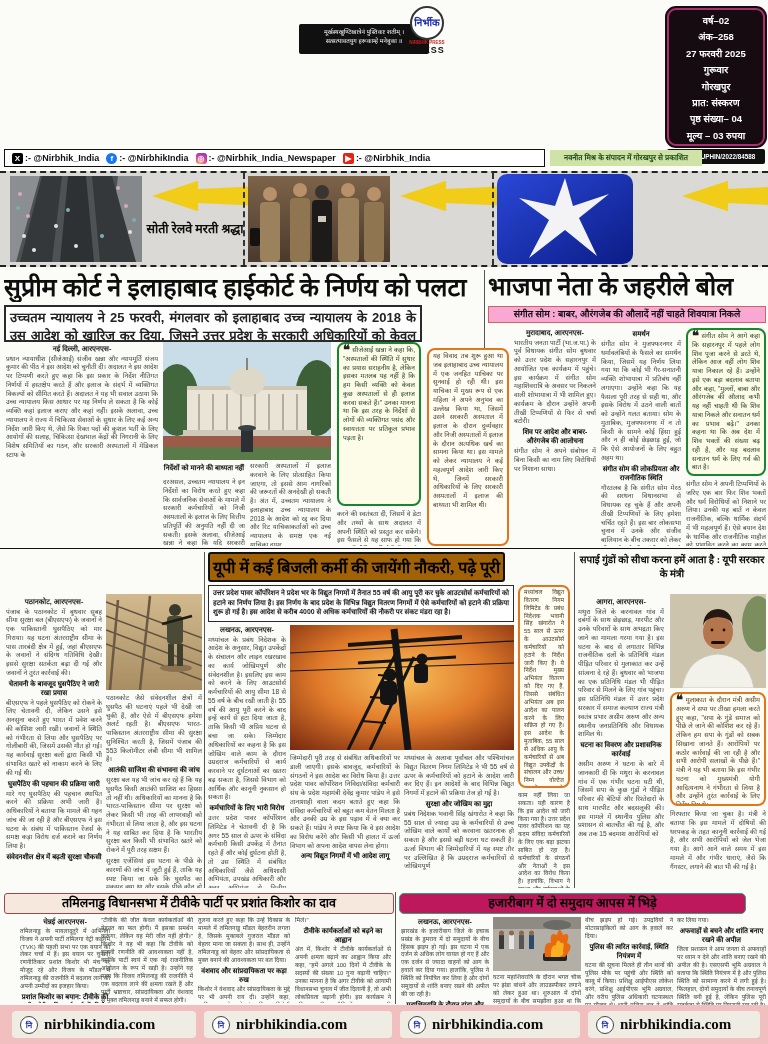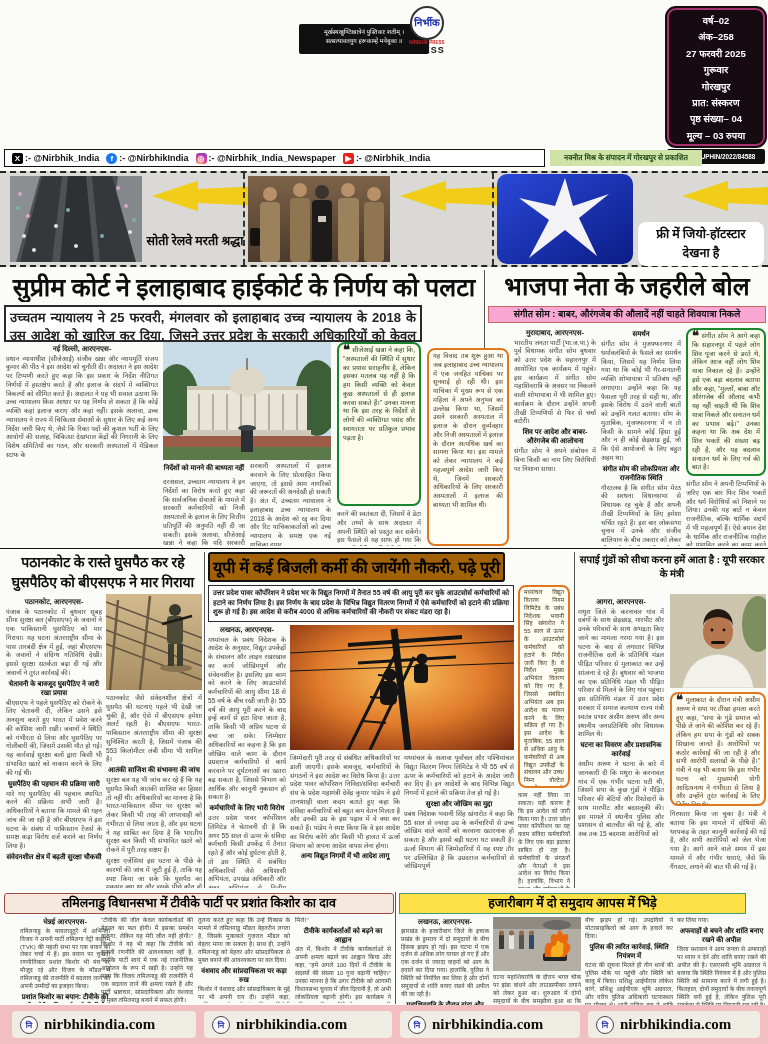--- a/index.html
+++ b/index.html
@@ -45,21 +45,21 @@
   .vdash { border-left:2px dashed #333; width:0; }
   .arrow { background:#f1cd1a; clip-path:polygon(0% 50%, 30% 2%, 30% 28%, 100% 12%, 100% 88%, 30% 72%, 30% 98%);
     display:flex; align-items:center; justify-content:center; padding-left:20%;
     font-weight:bold; font-size:13px; color:#111; filter:drop-shadow(1px 1px 0 #333); }
   .teaser-cap { font-weight:bold; font-size:12.5px; line-height:1.5; text-align:center; color:#0d0d0d;
     font-family:"Liberation Serif", serif; }
   .cap-white { background:#fff; border-radius:8px; padding:3px 4px; }
 
   
   .main-head { font-weight:bold; color:#0d0d0d; font-family:"Liberation Serif", serif;
-    white-space:nowrap; overflow:hidden;text-align:center; }
+    white-space:nowrap; overflow:hidden; }
   .story-head { font-weight:bold; color:#0d0d0d; text-align:center; line-height:1.4;
     font-family:"Liberation Serif", serif; overflow:hidden; }
   .col { position:absolute; overflow:hidden; font-size:6.6px; line-height:1.33; text-align:justify; color:#3a423a; }
   .col p { margin-bottom:2px; }
   .dl { display:block; font-weight:bold; text-align:center; font-size:7.2px; color:#1c1c1c; margin-bottom:1px; }
   .sub { display:block; font-weight:bold; text-align:center; font-size:6.9px; color:#0d0d0d;
     line-height:1.3; margin:2px 0 1px; }
   .introbox { border:2px solid #2a2a2a; padding:2px 4px; font-size:13px; font-weight:bold;
     line-height:1.38; text-align:justify; color:#222; background:#fff; overflow:hidden; }
   .strap { background:#f9a8d4; border:1px solid #c66; font-size:9.3px; font-weight:bold;
@@ -143,21 +143,21 @@
     <g fill="#7ab0b4">
         <circle cx="8" cy="32" r="2"></circle>
         <circle cx="124" cy="44" r="2"></circle>
         <circle cx="58" cy="34" r="2"></circle>
         <circle cx="92" cy="60" r="2"></circle>
       </g>
   </svg>
   <div class="abs arrow" style="left:152px;top:180px;width:86px;height:32px">
     <span>पृष्ठ-2</span>
   </div>
-  <div class="abs teaser-cap" style="left:146px;top:232px;width:98px">सोती रेलवे मरती श्रद्धा</div>
+  <div class="abs teaser-cap" style="left:146px;top:220px;width:98px">सोती रेलवे मरती श्रद्धा</div>
 
   <div class="abs vdash" style="left:243px;top:173px;height:92px"></div>
 
   <svg class="abs" style="left:248px;top:176px" width="142" height="86">
     <defs>
         <linearGradient id="pg" x1="0" y1="0" x2="0" y2="1">
           <stop offset="0" stop-color="#7d6349"></stop>
           <stop offset="1" stop-color="#4a3a2c"></stop>
         </linearGradient>
       </defs>
@@ -189,21 +189,20 @@
           <stop offset="0" stop-color="#2a48d8"></stop>
           <stop offset="1" stop-color="#0c1c86"></stop>
         </linearGradient>
       </defs>
     <rect width="136" height="90" rx="10" fill="url(#hg)"></rect>
     <polygon points="68,4 76,32 112,20 82,44 100,82 68,56 32,84 52,46 22,24 58,32" fill="#f3f3f6"></polygon>
   </svg>
   <div class="abs arrow" style="left:682px;top:180px;width:82px;height:32px">
     
   </div>
-  <div class="abs teaser-cap cap-white" style="left:638px;top:222px;width:126px">फ्री में जियो-हॉटस्टार देखना है</div>
 
   <div class="abs main-head" style="left:4px;top:269px;width:480px;height:33px;font-size:25px">सुप्रीम कोर्ट ने इलाहाबाद हाईकोर्ट के निर्णय को पलटा</div>
   <div class="abs main-head" style="left:488px;top:268px;width:278px;height:34px;font-size:25px">भाजपा नेता के जहरीले बोल</div>
   <div class="abs vrule" style="left:484px;top:270px;height:276px"></div>
 
   <div class="abs introbox" style="left:4px;top:305px;width:418px;height:37px">उच्चतम न्यायालय ने 25 फरवरी, मंगलवार को इलाहाबाद उच्च न्यायालय के 2018 के उस आदेश को खारिज कर दिया, जिसने उत्तर प्रदेश के सरकारी अधिकारियों को केवल सरकारी अस्पतालों में इलाज कराने की सलाह दी गई थी। यह आदेश राज्य में चिकित्सा सेवाओं के सुधार के लिए इलाहाबाद उच्च न्यायालय द्वारा पारित किया गया था, जिसमें सरकारी अधिकारियों को केवल सरकारी अस्पतालों से इलाज लेने का निर्देश था।</div>
   <div class="abs strap" style="left:488px;top:306px;width:278px;height:17px">संगीत सोम : बाबर, औरंगजेब की औलादें नहीं चाहते शिवयात्रा निकले</div>
 
   <div class="col" style="left:6px;top:344px;width:152px;height:202px">
     <span class="dl">नई दिल्ली, आरएनएस-</span>
@@ -268,21 +267,20 @@
   <div class="abs qbox" style="left:686px;top:328px;width:80px;height:148px">
     <span class="qmark">❝</span>
     <span>संगीत सोम ने आगे कहा कि सहारनपुर में पहले लोग शिव पूजा करने से डरते थे, लेकिन आज वहीं लोग शिव यात्रा निकाल रहे हैं। उन्होंने इसे एक बड़ा बदलाव बताया और कहा, "मुल्लों, बाबा और औरंगजेब की औलाद कभी यह नहीं चाहती थी कि शिव यात्रा निकले और सनातन धर्म का प्रभाव बढ़े।" उनका कहना था कि अब देश में शिव भक्तों की संख्या बढ़ रही है, और यह बदलाव सनातन धर्म के लिए गर्व की बात है।</span>
   </div>
   <div class="col" style="left:686px;top:480px;width:80px;height:66px">
     <p>संगीत सोम ने अपनी टिप्पणियों के जरिए एक बार फिर शिव भक्तों और धर्म विरोधियों को निशाने पर लिया। उनकी यह बातें न केवल राजनीतिक, बल्कि धार्मिक संदर्भ में भी महत्वपूर्ण हैं। ऐसे बयान देश के धार्मिक और राजनीतिक माहौल को प्रभावित करने का काम करते हैं, और उनका असर विभिन्न समुदायों और विचारधाराओं पर पड़ता है।</p>
   </div>
 
   <div class="abs hline" style="left:0;top:548px;width:768px"></div>
 
-  <div class="abs story-head" style="left:4px;top:553px;width:198px;height:42px;font-size:14px">पठानकोट के रास्ते घुसपैठ कर रहे घुसपैठिए को बीएसएफ ने मार गिराया</div>
   <div class="col" style="left:6px;top:597px;width:96px;height:291px">
     <span class="dl">पठानकोट, आरएनएस-</span>
     <p>पंजाब के पठानकोट में बुधवार सुबह सीमा सुरक्षा बल (बीएसएफ) के जवानों ने एक पाकिस्तानी घुसपैठिए को मार गिराया। यह घटना अंतरराष्ट्रीय सीमा के पास तारबंदी क्षेत्र में हुई, जहां बीएसएफ के जवानों ने संदिग्ध गतिविधि देखी। इससे सुरक्षा सतर्कता बढ़ा दी गई और जवानों ने तुरंत कार्रवाई की।</p>
     <span class="sub">चेतावनी के बावजूद घुसपैठिए ने जारी रखा प्रयास</span>
     <p>बीएसएफ ने पहले घुसपैठिए को रोकने के लिए चेतावनी दी, लेकिन उसने इसे अनसुना करते हुए भारत में प्रवेश करने की कोशिश जारी रखी। जवानों ने स्थिति को गंभीरता से लिया और घुसपैठिए पर गोलीबारी की, जिसमें उसकी मौत हो गई। यह कार्रवाई सुरक्षा बलों द्वारा किसी भी संभावित खतरे को नाकाम करने के लिए की गई थी।</p>
     <span class="sub">घुसपैठिए की पहचान की प्रक्रिया जारी</span>
     <p>मारे गए घुसपैठिए की पहचान स्थापित करने की प्रक्रिया अभी जारी है। अधिकारियों ने बताया कि मामले की गहन जांच की जा रही है और बीएसएफ ने इस घटना के संबंध में पाकिस्तान रेंजर्स के समक्ष कड़ा विरोध दर्ज कराने का निर्णय लिया है।</p>
     <span class="sub">संवेदनशील क्षेत्र में बढ़ती सुरक्षा चौकसी</span>
   </div>
   <svg class="abs" style="left:106px;top:594px" width="96" height="96">
@@ -413,21 +411,21 @@
     <p>किशोर ने वंशवाद और सांप्रदायिकता के मुद्दे पर भी अपनी राय दी। उन्होंने कहा, "तमिलनाडु हमेशा से सांप्रदायिकता विरोधी रहा है, लेकिन हमें सुनिश्चित करना चाहिए कि आने वाले समय में राज्य में कोई भी सांप्रदायिकता को स्थान न</p>
   </div>
   <div class="col" style="left:295px;top:917px;width:96px;height:86px;font-size:6px">
     <p>मिले।"</p>
     <span class="sub">टीवीके कार्यकर्ताओं को बढ़ने का आह्वान</span>
     <p>अंत में, किशोर ने टीवीके कार्यकर्ताओं से अपनी क्षमता बढ़ाने का आह्वान किया और कहा, "हमें अगले 100 दिनों में टीवीके के सदस्यों की संख्या 10 गुना बढ़ानी चाहिए।" उनका मानना है कि अगर टीवीके को आगामी विधानसभा चुनाव में जीत दिलानी है, तो अभी लोकप्रियता बढ़ानी होगी। इस कार्यक्रम ने तमिलनाडु की राजनीति में एक नए युग की शुरुआत का संकेत दिया है, और आगामी चुनावों में टीवीके का प्रभाव बढ़ने की संभावना है।</p>
   </div>
 
   <div class="abs vrule" style="left:395px;top:892px;height:112px"></div>
 
-  <div class="abs headbox" style="left:399px;top:893px;width:347px;height:21px;font-size:12.5px;line-height:19px;background:#fde047;border:1.5px solid #3a9a7a;border-radius:0">हजारीबाग में दो समुदाय आपस में भिड़े</div>
+  <div class="abs headbox" style="left:399px;top:893px;width:347px;height:21px;font-size:12.5px;line-height:19px;background:#be185d;border:1.5px solid #3a9a7a;border-radius:5px">हजारीबाग में दो समुदाय आपस में भिड़े</div>
   <div class="col" style="left:401px;top:917px;width:88px;height:88px;font-size:6px">
     <span class="dl">लखनऊ, आरएनएस-</span>
     <p>झारखंड के हजारीबाग जिले के इचाक प्रखंड के डुमराव में दो समुदायों के बीच हिंसक झड़प हो गई। इस घटना में एक दर्जन से अधिक लोग घायल हो गए हैं और एक दर्जन से ज्यादा वाहनों को आग के हवाले कर दिया गया। हालांकि, पुलिस ने स्थिति को नियंत्रित कर लिया है और दोनों समुदायों से शांति बनाए रखने की अपील की जा रही है।</p>
     <span class="sub">महाशिवरात्रि के दौरान झंडा और लाउडस्पीकर को लेकर हुआ विवाद</span>
   </div>
   <svg class="abs" style="left:493px;top:917px" width="88" height="54">
     <rect width="88" height="54" fill="#b3afa6"></rect>
     <rect width="88" height="12" fill="#8f8b82"></rect>
     <g>
       <rect x="6" y="18" width="5" height="14" fill="#3a3a3a"></rect>

